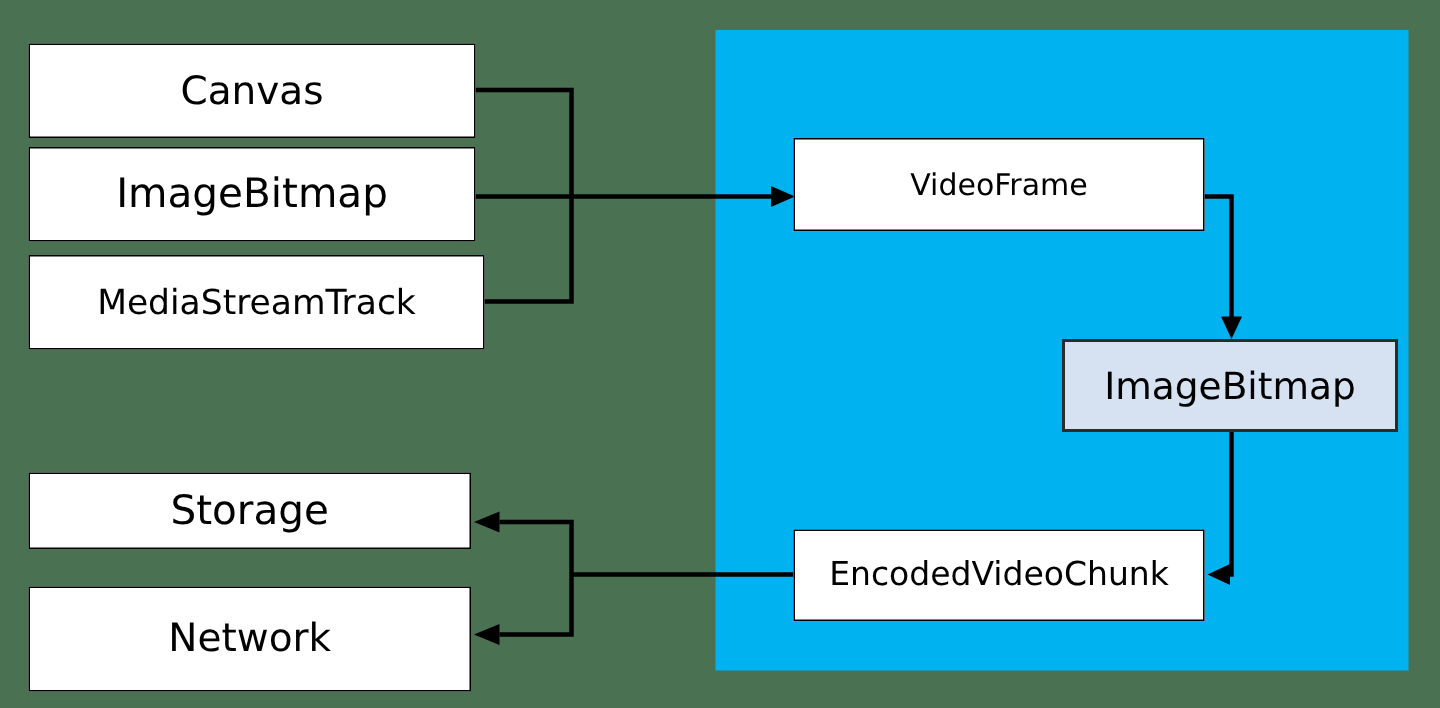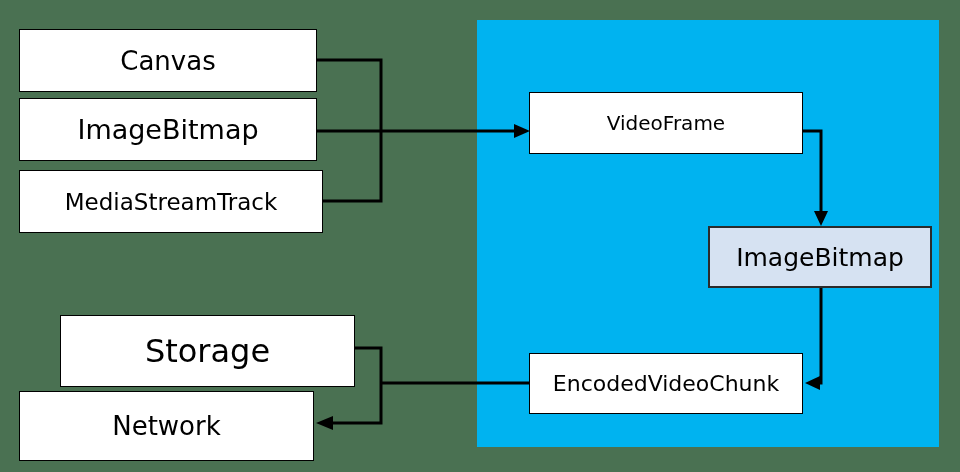--- a/index.html
+++ b/index.html
@@ -60,21 +60,21 @@
     background: var(--encoder-bg);
     border: 2px solid var(--encoder-border);
     border-radius: 0;
   }
   .n-canvas            { left: 19px;  top: 29px;  width: 298px; height: 63px; font-size: 26px; }
   .n-imagebitmap       { left: 19px;  top: 98px;  width: 298px; height: 63px; font-size: 27px; }
   .n-mediastreamtrack  { left: 19px;  top: 170px; width: 304px; height: 63px; font-size: 23px; }
   .n-videoframe        { left: 529px; top: 92px; width: 274px; height: 62px; font-size: 20px; }
   .n-videoencoder      { left: 708px; top: 226px; width: 224px; height: 62px; font-size: 25px; }
   .n-encodedvideochunk { left: 529px; top: 353px; width: 274px; height: 61px; font-size: 22px; text-align: right; }
-  .n-storage           { left: 19px;  top: 315px; width: 295px; height: 72px; font-size: 32px; margin-left: 41px; }
+  .n-storage           { left: 19px;  top: 315px; width: 295px; height: 51px; font-size: 27px; }
   .n-network           { left: 19px;  top: 391px; width: 295px; height: 70px; font-size: 26px; }
 </style>
 </head>
 <body>
 
 <div class="stage">
 
   <div class="panel"></div>
 
   <svg class="wires" viewBox="0 0 960 472">

